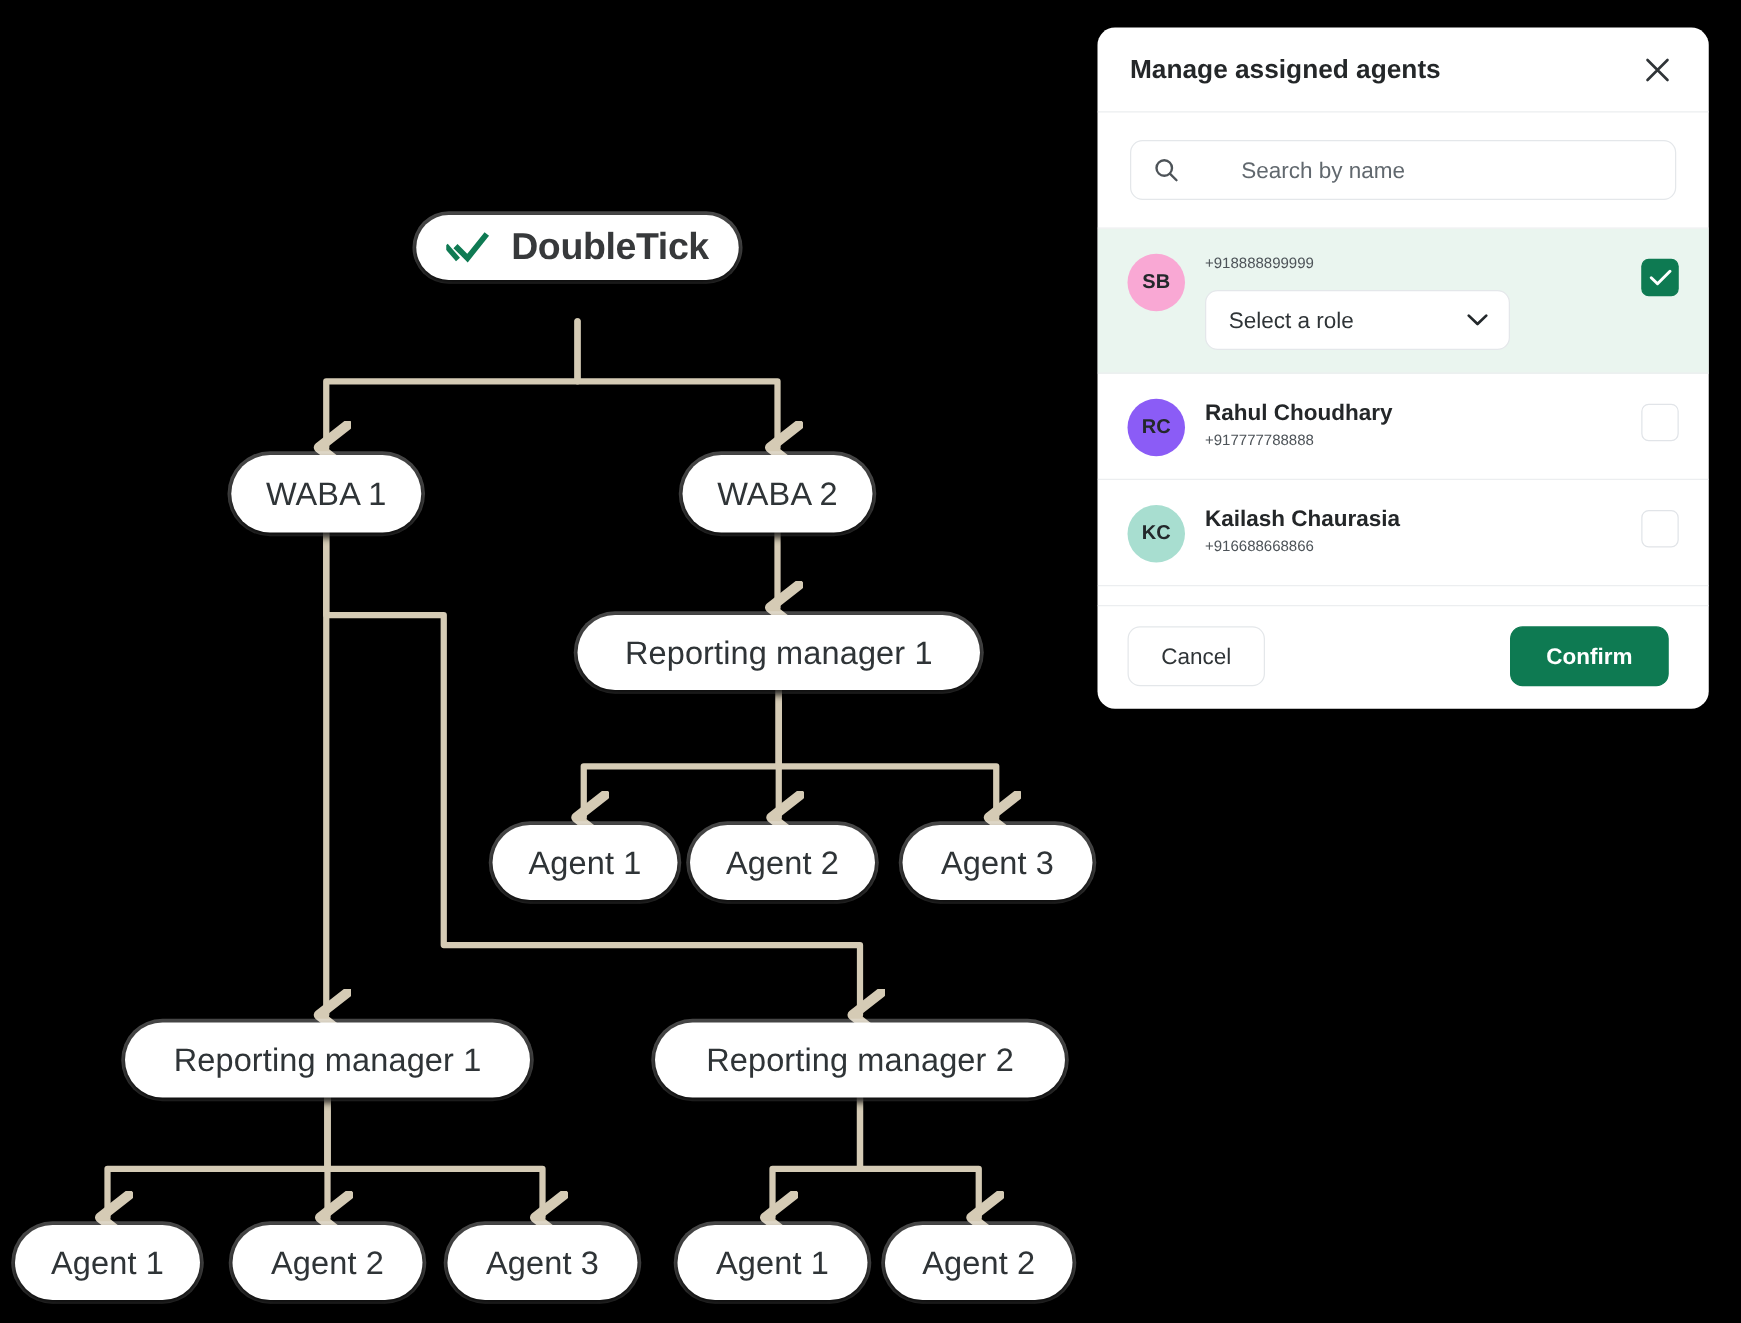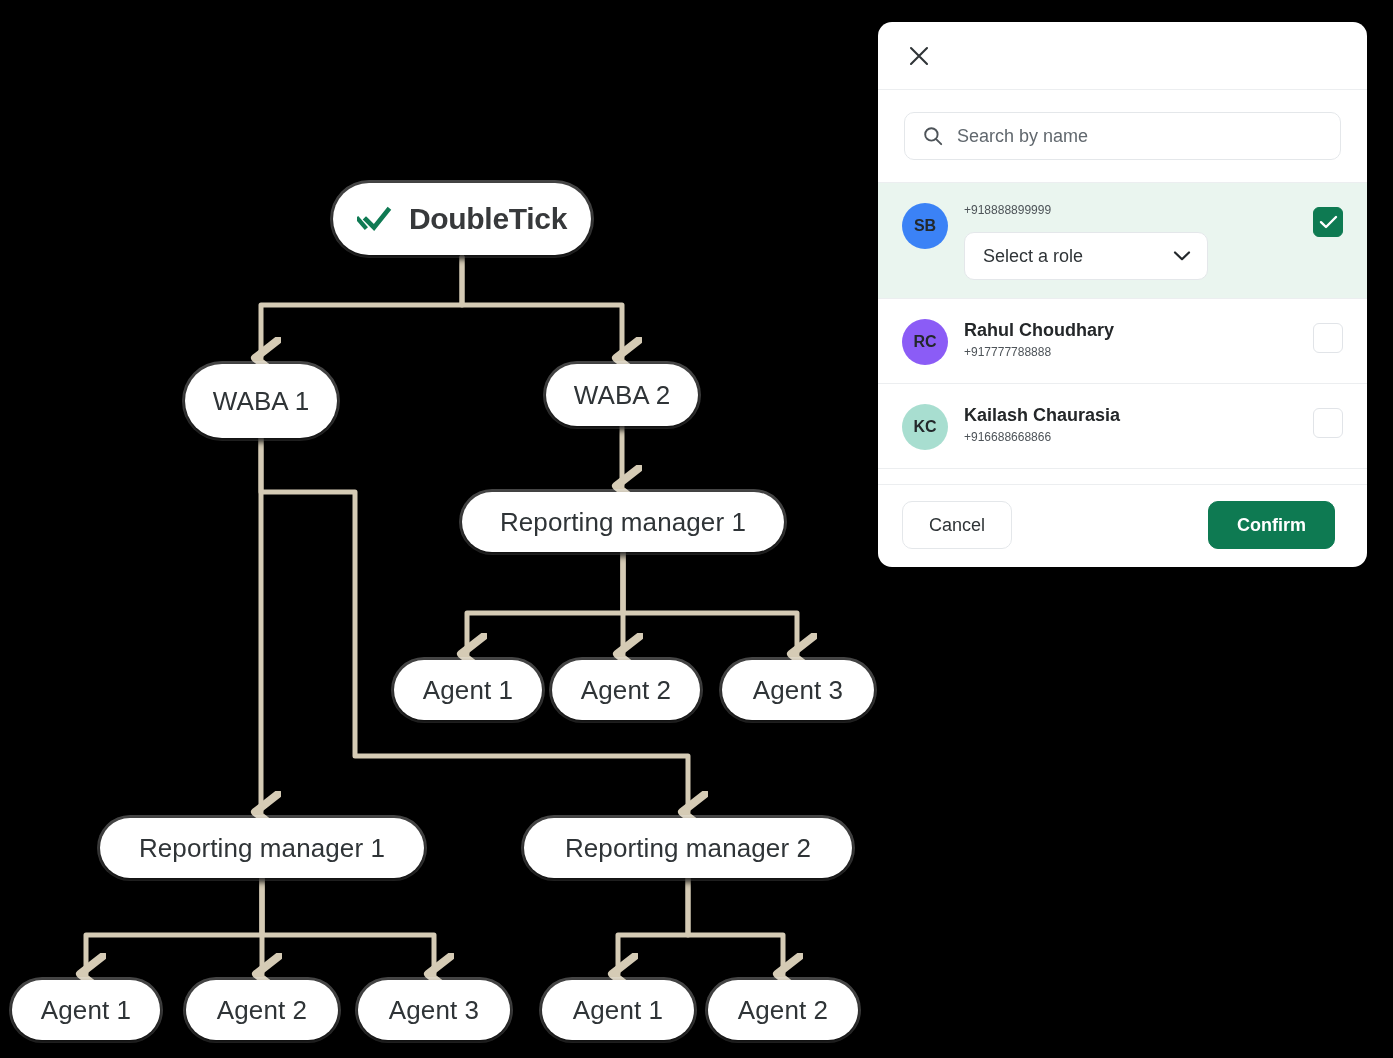--- a/index.html
+++ b/index.html
@@ -59,20 +59,21 @@
   .search-area { padding: 22px 26px; border-bottom: 1px solid #eceef0; }
   .search-box {
     height: 48px; border: 1px solid #e4e7ea; border-radius: 10px;
     display: flex; align-items: center; gap: 12px; padding: 0 18px;
     background: #fff;
   }
   .search-box input {
     border: none; outline: none; flex: 1; font-size: 18px;
     color: #0f766e; font-family: "Liberation Sans", sans-serif;
     background: transparent;
+    margin-left: 36px;
   }
   .search-box input::placeholder { color: #61686e; }
 
   .agent-list { flex: 1 1 auto; overflow: hidden; }
   .agent-row {
     display: flex; align-items: flex-start; gap: 16px;
     padding: 18px 24px 18px 24px;
     border-bottom: 1px solid #eceef0;
     position: relative;
   }
@@ -142,31 +143,31 @@
 
       <path d="M262,878 L262,935 L86,935 L86,974"></path>
       <path d="M262,878 L262,974"></path>
       <path d="M262,878 L262,935 L434,935 L434,974"></path>
 
       <path d="M688,878 L688,935 L618,935 L618,974"></path>
       <path d="M688,878 L688,935 L783,935 L783,974"></path>
     </g>
   </svg>
 
-  <div class="node logo" style="left:333px; top:183px; width:258px; height:72px;">
+  <div class="node logo" style="left:333px; top:172px; width:258px; height:52px;">
     <span class="logo-wrap">
       <svg class="logo-mark" width="40" height="26" viewBox="0 0 40 26" xmlns="http://www.w3.org/2000/svg">
         <path d="M1,13 L8,21" fill="none" stroke="#0f7a53" stroke-width="4.2" stroke-linecap="square"></path>
         <path d="M9,13.5 L17,21.5 L31,4" fill="none" stroke="#0f7a53" stroke-width="4.6" stroke-linecap="square" stroke-linejoin="miter"></path>
       </svg>
       <span class="logo-text">DoubleTick</span>
     </span>
   </div>
 
-  <div class="node" style="left:185px;top:364px;width:152px;height:74px;">
+  <div class="node" style="left:185px;top:364px;width:152px;height:62px;">
       <span>WABA 1</span>
     </div>
   <div class="node" style="left:546px;top:364px;width:152px;height:62px;">
       <span>WABA 2</span>
     </div>
   <div class="node" style="left:462px;top:492px;width:322px;height:60px;">
       <span>Reporting manager 1</span>
     </div>
   <div class="node" style="left:394px;top:660px;width:148px;height:60px;">
       <span>Agent 1</span>
@@ -197,41 +198,42 @@
     </div>
   <div class="node" style="left:708px;top:980px;width:150px;height:60px;">
       <span>Agent 2</span>
     </div>
 
   <div id="modal-shadow"></div>
 
   <div id="modal">
 
     <div class="modal-header">
+      <div class="modal-title">Manage assigned agents</div>
       <button class="close-btn">
         <svg width="22" height="22" viewBox="0 0 22 22" xmlns="http://www.w3.org/2000/svg">
           <path d="M3,3 L19,19 M19,3 L3,19" stroke="#2f3437" stroke-width="2.1" stroke-linecap="round"></path>
         </svg>
       </button>
     </div>
 
     <div class="search-area">
       <div class="search-box">
         <svg width="20" height="20" viewBox="0 0 20 20" xmlns="http://www.w3.org/2000/svg">
           <circle cx="8.4" cy="8.4" r="6.2" fill="none" stroke="#4d5358" stroke-width="1.9"></circle>
           <path d="M13.1,13.1 L18.2,18.2" stroke="#4d5358" stroke-width="1.9" stroke-linecap="round"></path>
         </svg>
         <input type="text" placeholder="Search by name" style="">
       </div>
     </div>
 
     <div class="agent-list">
 
       <div class="agent-row selected">
-        <div class="avatar" style="background:#3b82f6;">
+        <div class="avatar" style="background:#f9a8d4;">
           <span>SB</span>
         </div>
         <div class="agent-info">
           <div class="agent-phone">+918888899999</div>
           <div class="role-select">
             <span>Select a role</span>
             <svg width="18" height="12" viewBox="0 0 18 12" xmlns="http://www.w3.org/2000/svg">
               <path d="M2,2.5 L9,9.2 L16,2.5" fill="none" stroke="#23282b" stroke-width="2.2" stroke-linecap="round" stroke-linejoin="round"></path>
             </svg>
           </div>

